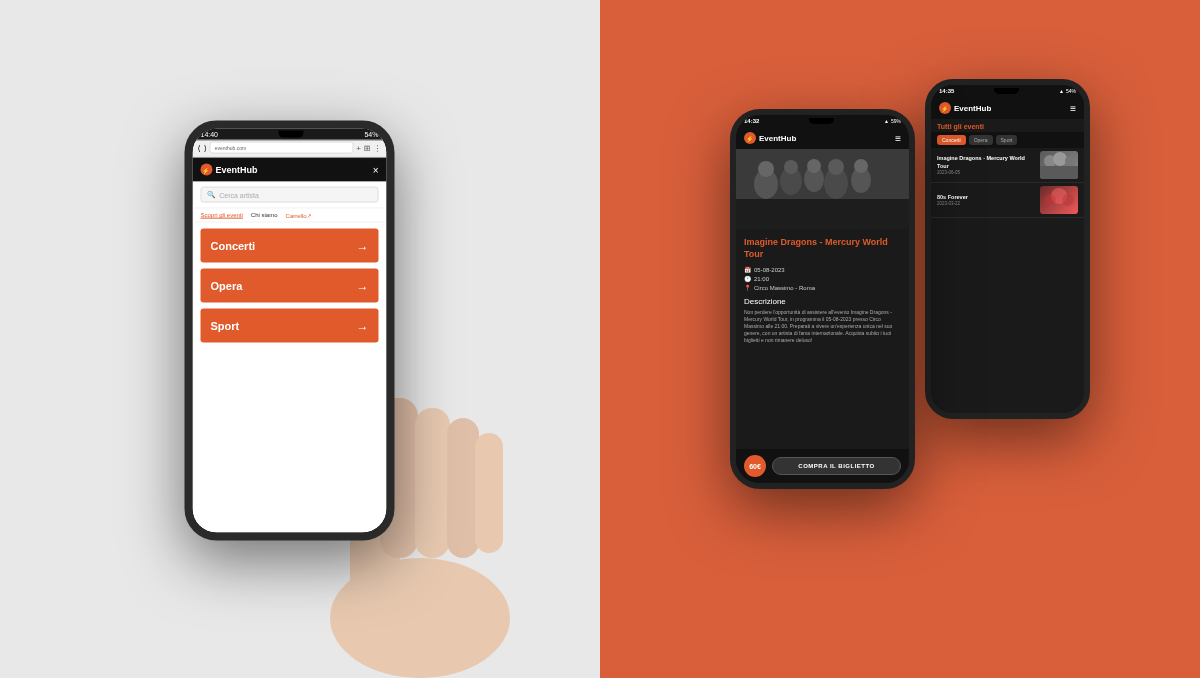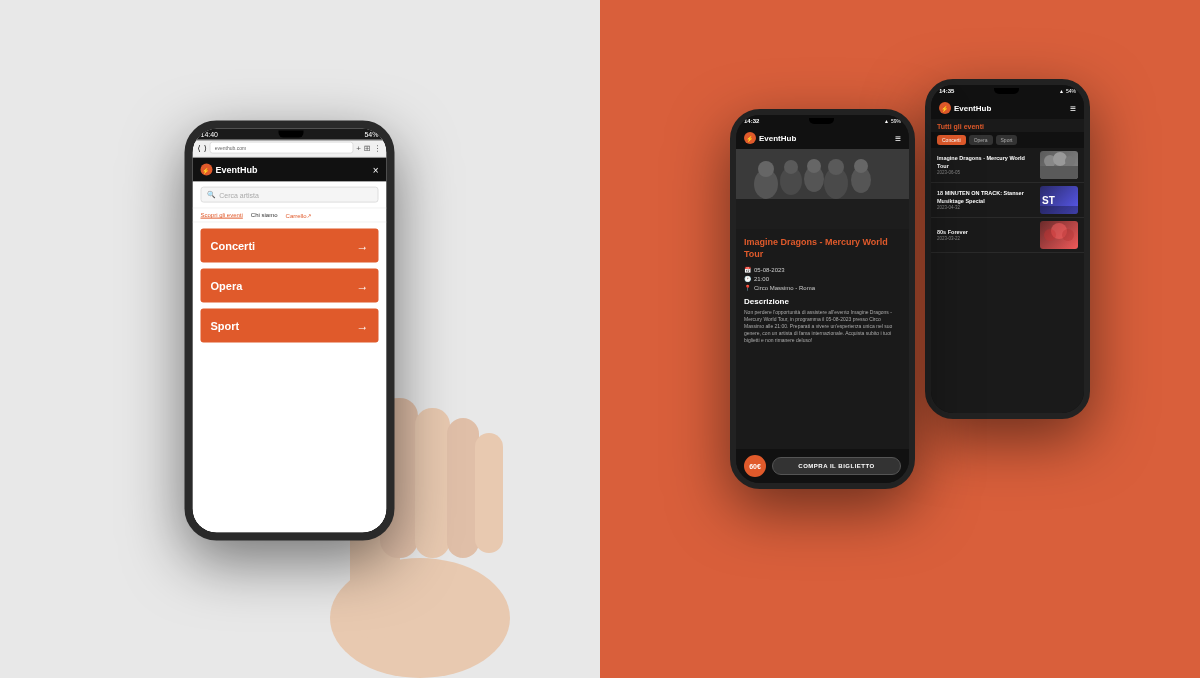--- a/index.html
+++ b/index.html
@@ -319,21 +319,21 @@
     }
     .meta-icon {
       width: 7px;
       height: 7px;
       color: #e05a2b;
       font-size: 6px;
     }
     .event-description-title {
       color: #fff;
       font-size: 8px;
-      font-weight: bold;
+      font-weight: normal;
       margin-bottom: 3px;
     }
     .event-description-text {
       color: #aaa;
       font-size: 5px;
       line-height: 1.4;
     }
 
     
     .buy-section {
@@ -551,32 +551,20 @@
             <div class="event-list-info">
               <div class="event-list-title">Imagine Dragons - Mercury World Tour</div>
               <div class="event-list-date">2023-06-05</div>
             </div>
             <div class="event-list-thumb thumb-1">
               <svg width="38" height="28" viewBox="0 0 38 28">
                 <circle cx="10" cy="10" r="6" fill="#888"></circle>
                 <circle cx="20" cy="8" r="7" fill="#999"></circle>
                 <circle cx="30" cy="10" r="5" fill="#777"></circle>
                 <rect x="0" y="15" width="38" height="13" fill="#5a5a5a"></rect>
-              </svg>
-            </div>
-          </div>
-          <div class="event-list-item">
-            <div class="event-list-info">
-              <div class="event-list-title">18 MINUTEN ON TRACK: Stanser Musiktage Special</div>
-              <div class="event-list-date">2023-04-32</div>
-            </div>
-            <div class="event-list-thumb thumb-2">
-              <svg width="38" height="28" viewBox="0 0 38 28">
-                <text x="2" y="18" font-size="10" fill="#fff" font-weight="bold">ST</text>
-                <rect x="0" y="20" width="38" height="8" fill="rgba(0,0,0,0.3)"></rect>
               </svg>
             </div>
           </div>
           <div class="event-list-item">
             <div class="event-list-info">
               <div class="event-list-title">80s Forever</div>
               <div class="event-list-date">2023-03-22</div>
             </div>
             <div class="event-list-thumb thumb-3">
               <svg width="38" height="28" viewBox="0 0 38 28">

